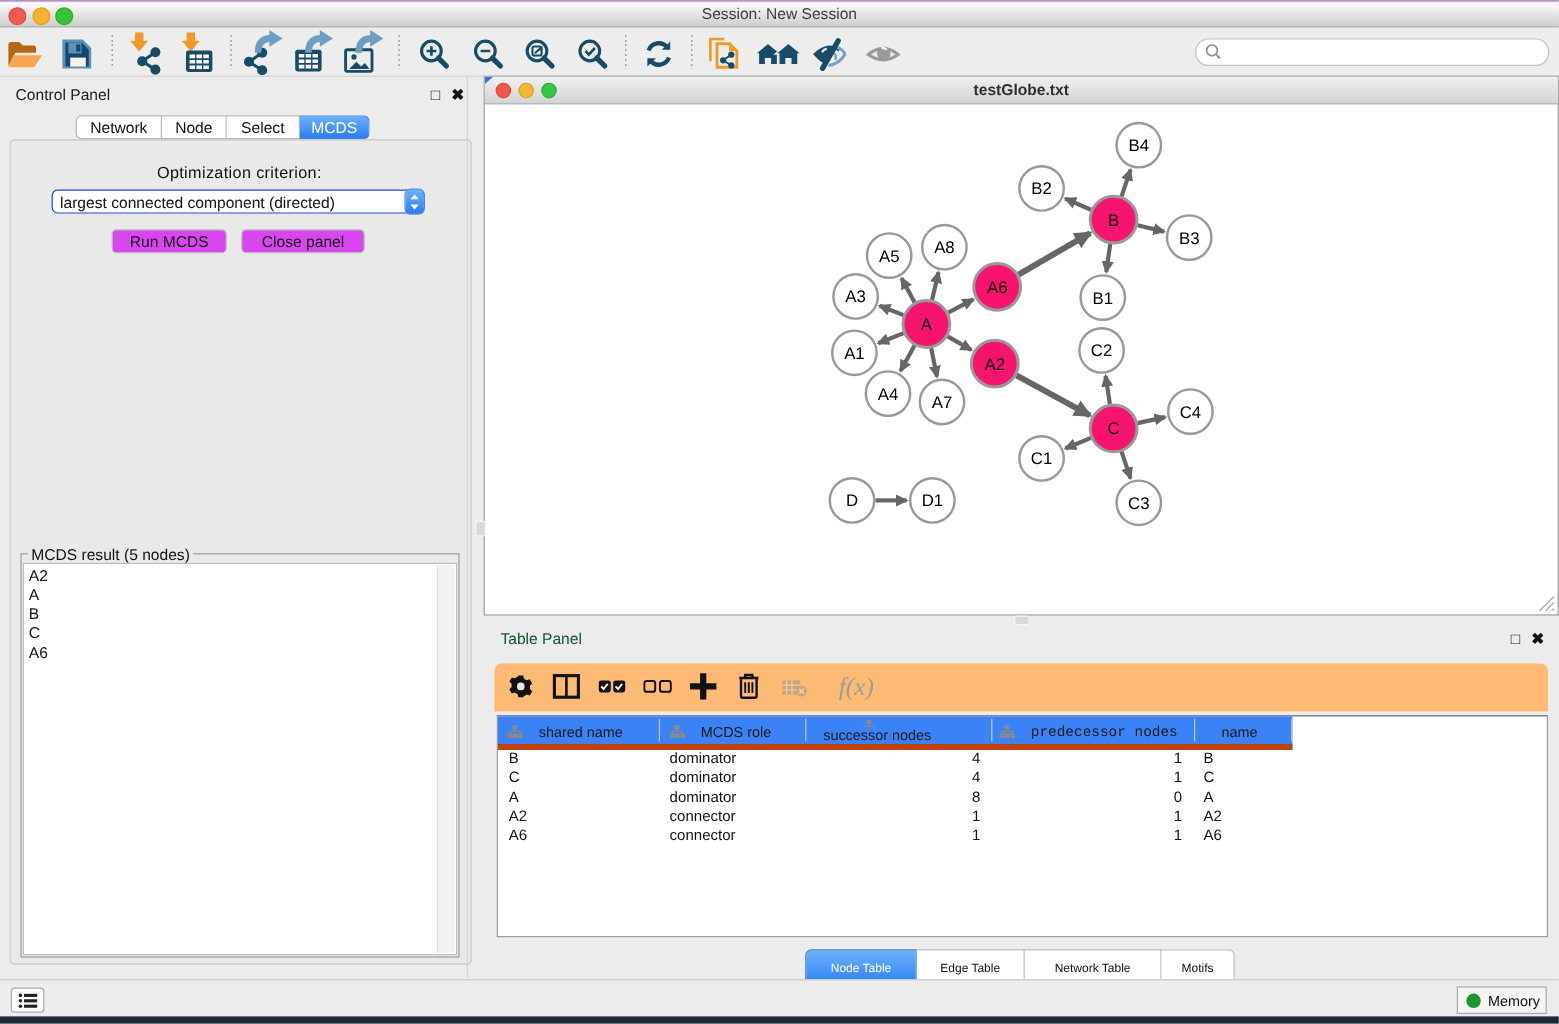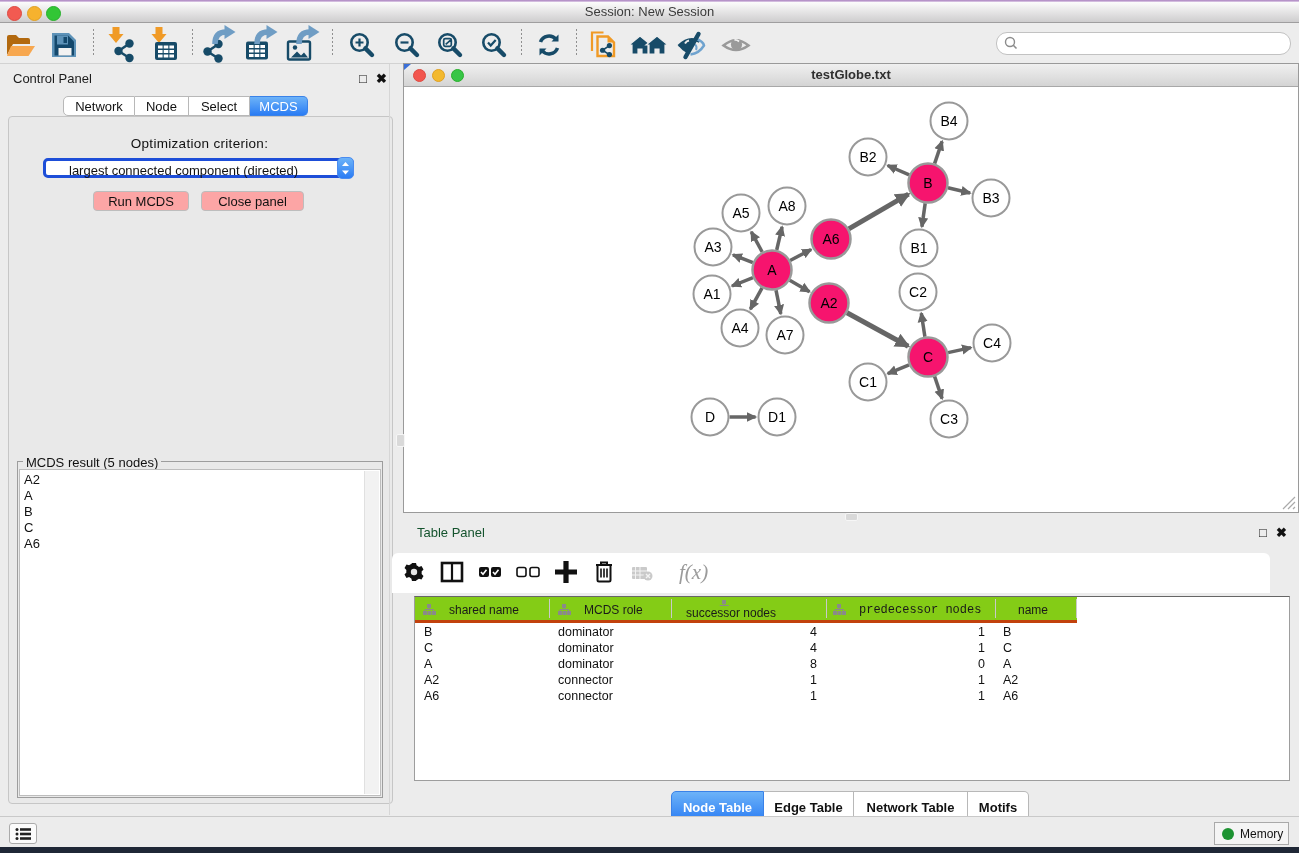--- a/index.html
+++ b/index.html
@@ -26,54 +26,54 @@
   #cp-tabs{left:63px;top:96px;height:20px;display:flex;font-size:13px;}
   .tab{background:#fff;border:1px solid #b8b8b8;border-left:none;color:#111;
     display:flex;align-items:center;justify-content:center;box-sizing:border-box;}
   .tab.first{border-left:1px solid #b8b8b8;border-radius:5px 0 0 5px;}
   .tab.last{border-radius:0 5px 5px 0;}
   .tab.sel{background:linear-gradient(#6db3f8,#2a7cf4);border-color:#3a82e8;color:#fff;}
   #cp-panel{left:8px;top:116px;width:383px;height:686px;background:#e9e9e9;
     border:1px solid #c6c6c6;border-radius:4px;}
   #opt-label{left:0;top:136px;width:399px;text-align:center;font-size:13.5px;color:#111;letter-spacing:0.3px;}
   #dropdown{left:43px;top:158px;width:311px;height:20px;background:#fff;
-    border:3px solid #1d4ed8;border-radius:5px;font-size:13px;color:#111;
-    line-height:20px;padding-left:23px;box-sizing:border-box;}
+    border:1px solid #1d4ed8;border-radius:5px;font-size:13px;color:#111;
+    line-height:20px;padding-left:6px;box-sizing:border-box;}
   #dd-btn{left:337px;top:157px;width:17px;height:22px;border-radius:5px;
     background:linear-gradient(#6db3f8,#2a7cf4);border:1px solid #4a8cf0;box-sizing:border-box;}
-  .btn{position:absolute;height:20px;background:#fca5a5;border:1px solid #bdbdbd;
+  .btn{position:absolute;height:20px;background:#d946ef;border:1px solid #bdbdbd;
     border-radius:4px;font-size:13px;color:#111;display:flex;align-items:center;
     justify-content:center;box-sizing:border-box;}
   #groupbox{left:17px;top:461px;width:364px;height:335px;border:1px solid #9d9d9d;}
   #grouplabel{left:23px;top:455px;font-size:13px;color:#111;background:#e9e9e9;padding:0 3px;}
   #listbox{left:19px;top:469px;width:360px;height:325px;background:#fff;
     border:1px solid #bdbdbd;font-size:13px;color:#111;}
   #listbox .scroll{position:absolute;right:1px;top:1px;width:14px;height:323px;
     background:#f2f2f2;border-left:1px solid #e0e0e0;}
   #listbox .items{padding:2px 0 0 4px;line-height:16px;}
   
   #netwin{left:403px;top:63px;width:896px;height:450px;background:#fff;
     border:1px solid #9a9a9a;box-sizing:border-box;}
   #net-titlebar{position:absolute;left:0;top:0;width:100%;height:22px;
     background:linear-gradient(#f0f0f0,#d4d4d4);border-bottom:1px solid #a8a8a8;}
   #net-titlebar .title{width:100%;text-align:center;font-size:13px;font-weight:bold;
     color:#2f2f2f;line-height:22px;}
   
   #tp-title{left:417px;top:525px;font-size:13px;color:#14532d;}
-  #tp-toolbar{left:392px;top:553px;width:878px;height:40px;background:#ffffff;
+  #tp-toolbar{left:412px;top:553px;width:878px;height:40px;background:#fdba74;
     border-radius:6px 6px 0 0;}
   #tp-table{left:414px;top:596px;width:876px;height:185px;background:#fff;
     border:1px solid #9d9d9d;border-top-color:#666;box-sizing:border-box;}
   .th{position:absolute;top:3px;height:20px;font-size:12px;color:#1a1a1a;
     display:flex;align-items:center;}
-  #tbl-header{position:absolute;left:0;top:0;width:662px;height:23px;background:#84cc16;
-    border-bottom:3px solid #c2410c;}
+  #tbl-header{position:absolute;left:0;top:0;width:662px;height:23px;background:#3b82f6;
+    border-bottom:5px solid #c2410c;}
   .vline{position:absolute;top:2px;height:19px;width:1px;background:#c9c9c9;}
   .cell{position:absolute;font-size:12.5px;color:#111;height:16px;line-height:16px;}
-  #tp-tabs{left:671px;top:791px;height:32px;display:flex;font-size:13px;font-weight:bold;}
+  #tp-tabs{left:671px;top:791px;height:32px;display:flex;font-size:10px;}
   
   #statusbar{left:0;top:816px;width:1299px;height:31px;background:#ececec;
     border-top:1px solid #c9c9c9;}
   #bottomstrip{left:0;top:847px;width:1299px;height:6px;background:#1f2736;}
   #memorybtn{left:1214px;top:822px;width:75px;height:23px;background:#f4f4f4;
     border:1px solid #a9a9a9;font-size:12px;color:#111;display:flex;
     align-items:center;box-sizing:border-box;}
   #listbtn{left:9px;top:823px;width:28px;height:21px;background:#fbfbfb;
     border:1px solid #ababab;border-radius:3px;box-sizing:border-box;
     display:flex;align-items:center;justify-content:center;}

